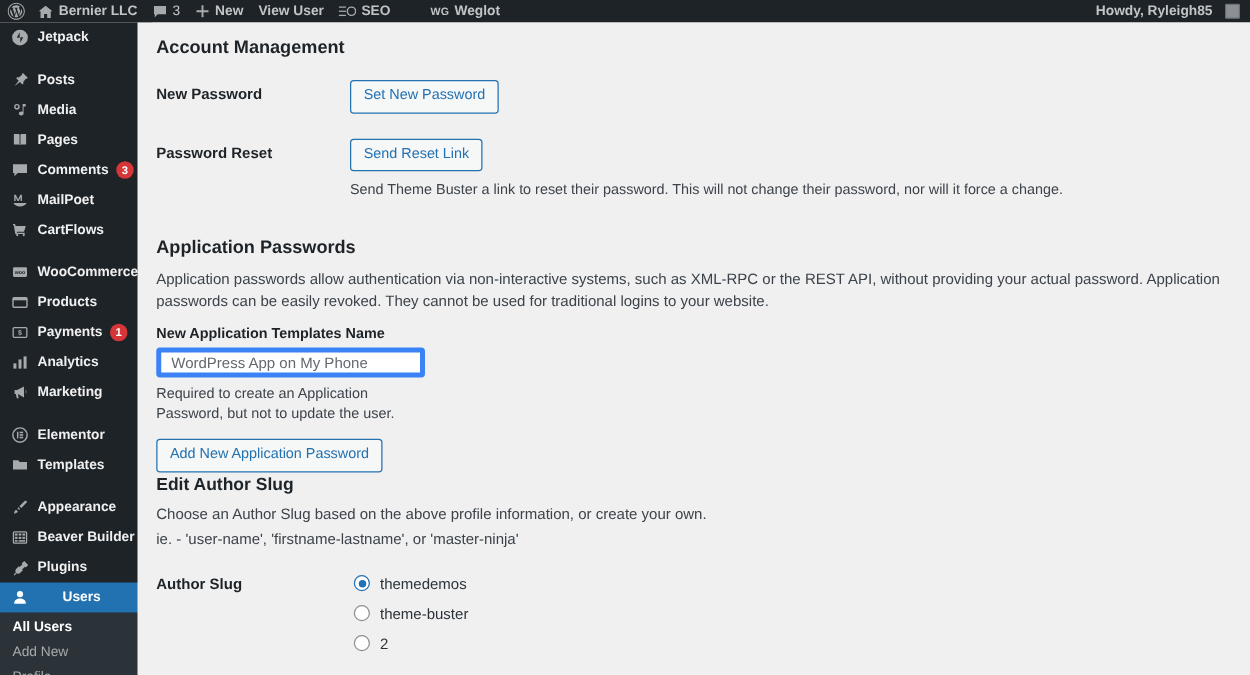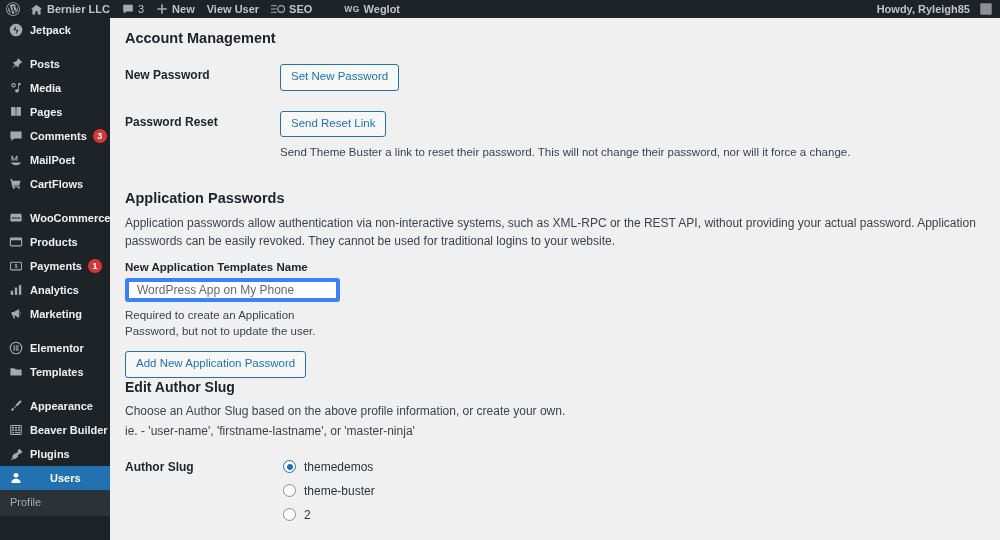--- a/index.html
+++ b/index.html
@@ -416,20 +416,22 @@
         <span class="mico">
           <svg width="14" height="14" viewBox="0 0 20 20">
             <circle cx="10" cy="6.2" r="3.5"></circle>
             <path d="M10 11c-3.6 0-6.5 2-6.5 4.6V17h13v-1.4c0-2.6-2.9-4.6-6.5-4.6z"></path>
           </svg>
         </span>
         <span>Users</span>
       </div>
     </div>
   <div class="submenu" id="submenu-list">
+      <div class="submenu-item current">All Users</div>
+      <div class="submenu-item">Add New</div>
       <div class="submenu-item">Profile</div>
     </div>
 </div>
 
 <div id="wpbody">
 
   <h2 class="sec">Account Management</h2>
 
   <table class="form">
     <tbody>

